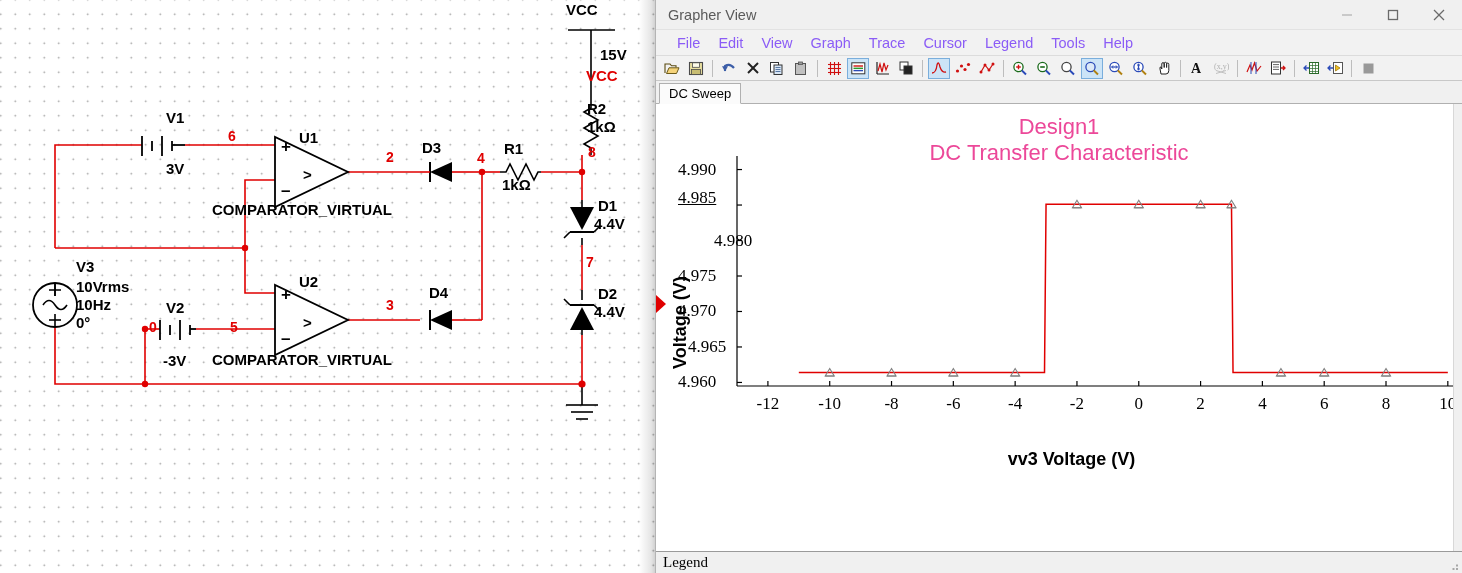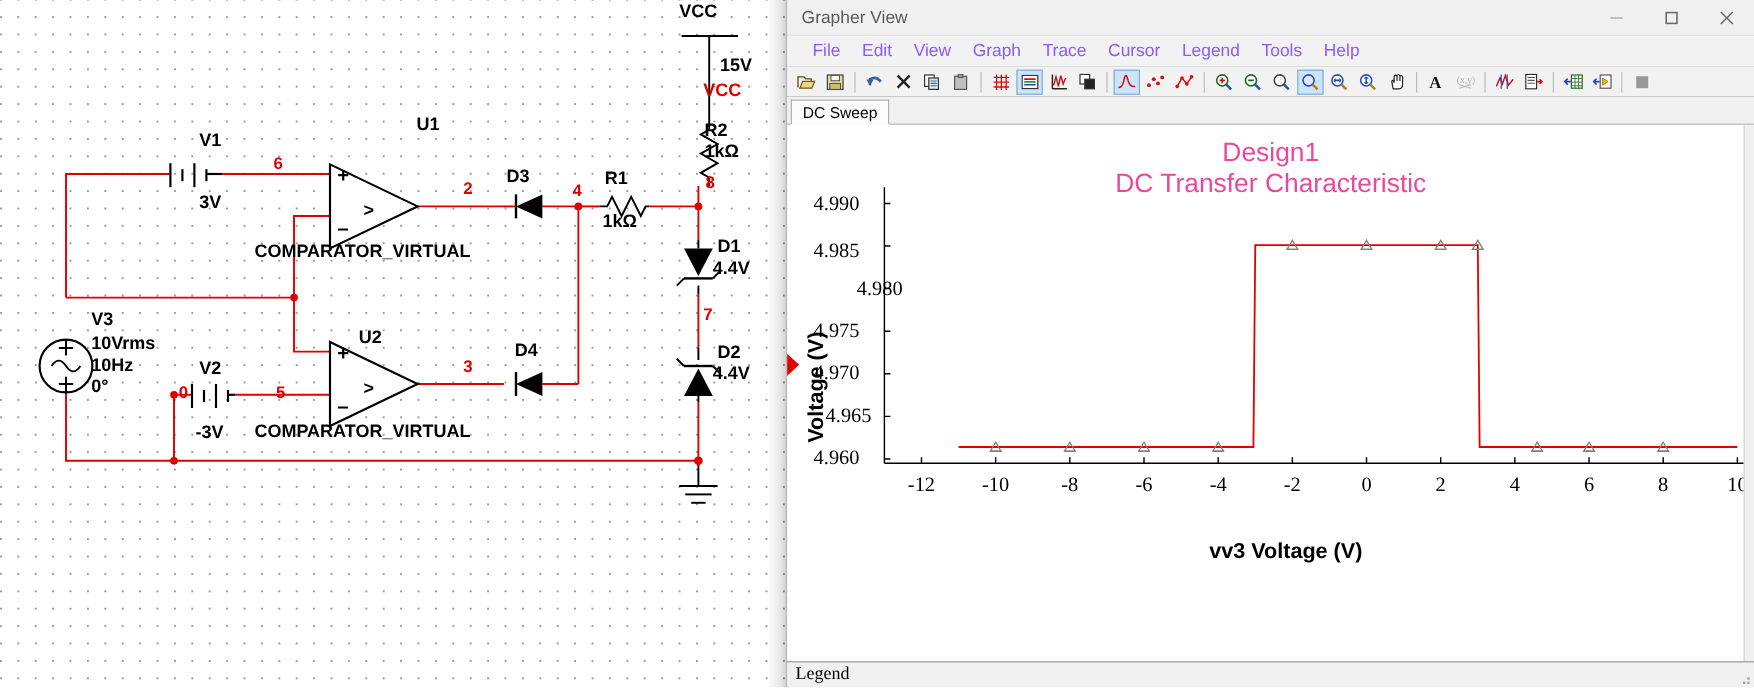--- a/index.html
+++ b/index.html
@@ -347,21 +347,21 @@
 
     <div class="sch-label" style="left:566px; top:2px;">VCC</div>
     <div class="sch-label" style="left:600px; top:47px;">15V</div>
     <div class="sch-label red" style="left:586px; top:68px;">VCC</div>
     <div class="sch-label" style="left:587px; top:101px;">R2</div>
     <div class="sch-label" style="left:587px; top:119px;">1kΩ</div>
 
     <div class="sch-label" style="left:166px; top:110px;">V1</div>
     <div class="sch-label" style="left:166px; top:161px;">3V</div>
 
-    <div class="sch-label" style="left:299px; top:96px;margin-left:48px;">U1</div>
+    <div class="sch-label" style="left:299px; top:130px;">U1</div>
     <div class="sch-label" style="left:212px; top:202px;">COMPARATOR_VIRTUAL</div>
 
     <div class="sch-label" style="left:299px; top:274px;">U2</div>
     <div class="sch-label" style="left:212px; top:352px;">COMPARATOR_VIRTUAL</div>
 
     <div class="sch-label" style="left:76px; top:259px;">V3</div>
     <div class="sch-label" style="left:76px; top:279px;">10Vrms</div>
     <div class="sch-label" style="left:76px; top:297px;">10Hz</div>
     <div class="sch-label" style="left:76px; top:315px;">0°</div>
 
@@ -716,21 +716,21 @@
       <div class="axis-name" id="ylabel" style="left:14px; top:265px;">Voltage (V)</div>
 
       <div class="axis-name" id="xlabel" style="left:12px; top:345px; width:807px; text-align:center;">vv3 Voltage (V)</div>
 
       <div id="ytick-host">
           <div class="axis-tick-label" style="left: 22px; top: 268.452px;">4.960</div>
           <div class="axis-tick-label" style="left: 22px; top: 232.968px; margin-left: 10px;">4.965</div>
           <div class="axis-tick-label" style="left: 22px; top: 197.484px;">4.970</div>
           <div class="axis-tick-label" style="left: 22px; top: 162px;">4.975</div>
           <div class="axis-tick-label" style="left: 22px; top: 126.516px; margin-left: 36px;">4.980</div>
-          <div class="axis-tick-label" style="left: 22px; top: 95px;">4.985</div>
+          <div class="axis-tick-label" style="left: 22px; top: 84px; text-decoration: underline;">4.985</div>
           <div class="axis-tick-label" style="left: 22px; top: 55.5484px;">4.990</div>
         </div>
       <div id="xtick-host">
           <div class="axis-tick-label" style="left: 91.9052px; top: 290px; width: 40px; text-align: center;">-12</div>
           <div class="axis-tick-label" style="left: 153.716px; top: 290px; width: 40px; text-align: center;">-10</div>
           <div class="axis-tick-label" style="left: 215.526px; top: 290px; width: 40px; text-align: center;">-8</div>
           <div class="axis-tick-label" style="left: 277.336px; top: 290px; width: 40px; text-align: center;">-6</div>
           <div class="axis-tick-label" style="left: 339.147px; top: 290px; width: 40px; text-align: center;">-4</div>
           <div class="axis-tick-label" style="left: 400.957px; top: 290px; width: 40px; text-align: center;">-2</div>
           <div class="axis-tick-label" style="left: 462.767px; top: 290px; width: 40px; text-align: center;">0</div>

